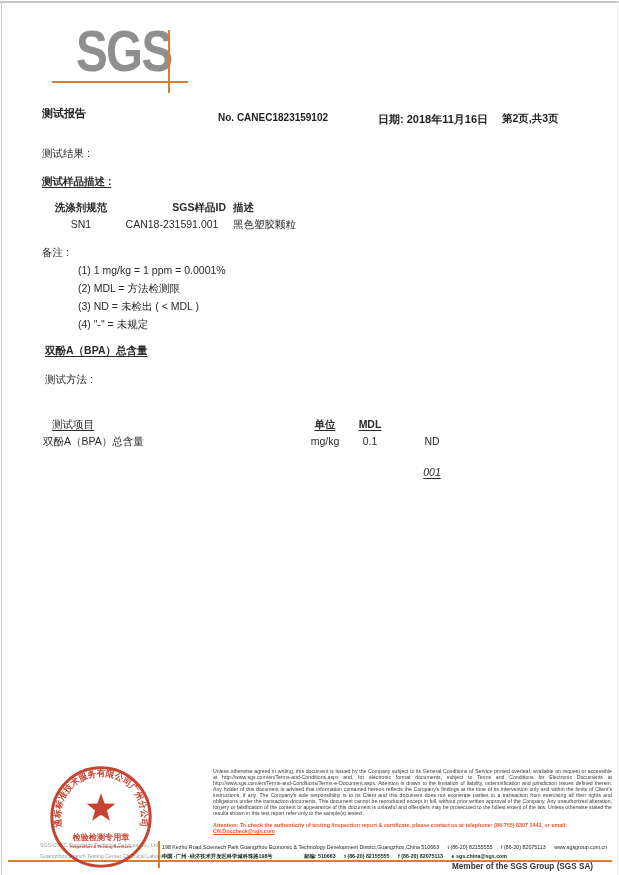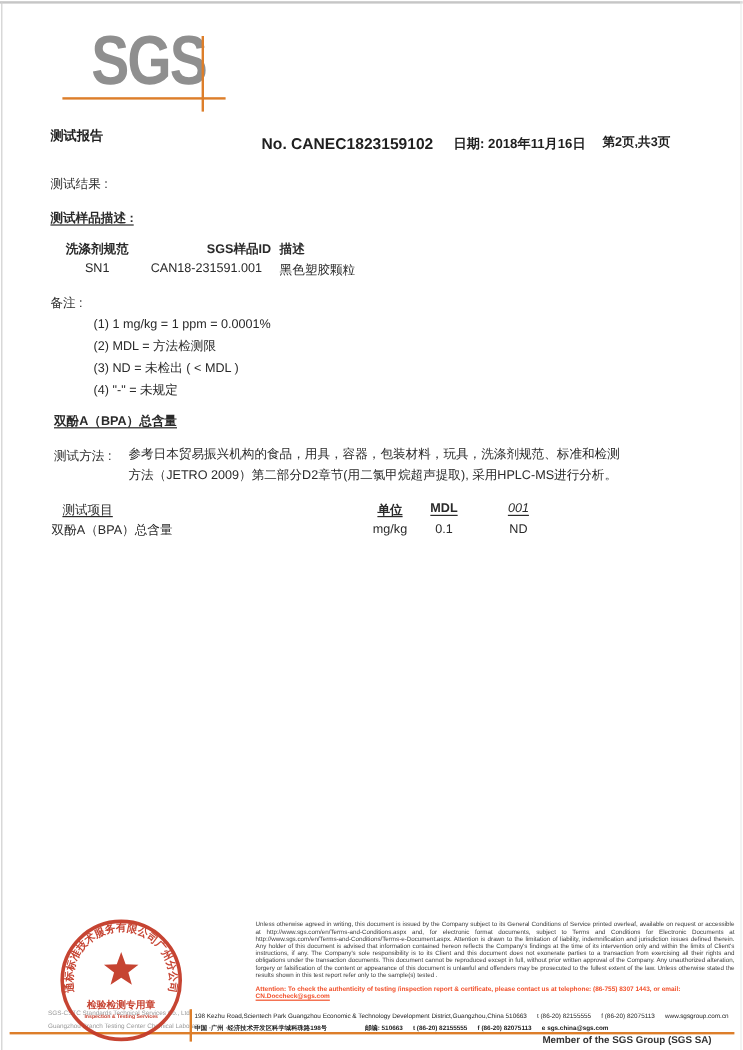--- a/index.html
+++ b/index.html
@@ -14,29 +14,29 @@
 
   .abs { position:absolute; }
 
   
   .logo-text { left:76px; top:22px; font-size:58px; font-weight:bold; color:#8f8f8f;
                letter-spacing:-2px; transform:scaleX(.82); transform-origin:left top; line-height:58px; }
   .logo-hline { left:52px; top:81px; width:136px; height:2px; background:#dd7e2a; }
   .logo-vline { left:168px; top:30px; width:2px; height:63px; background:#dd7e2a; }
 
   .doc-title { left:42px; top:106px; font-size:11px; font-weight:bold; color:#1f1f1f; }
-  .report-no { left:218px; top:112px; font-size:13px; font-weight:bold; color:#1f1f1f; }
+  .report-no { left:218px; top:112px; font-size:10px; font-weight:bold; color:#1f1f1f; }
   .report-date { left:378px; top:112px; font-size:11px; font-weight:bold; color:#1f1f1f; }
   .report-pages { left:502px; top:112px; font-size:10.5px; font-weight:bold; color:#1f1f1f; }
 
   
   .t { font-size:10.5px; color:#2a2a2a; }
   .b { font-weight:bold; }
   .u { text-decoration:underline; text-underline-offset:2px; }
-  .i { font-style:italic; }
+  .i { font-style:italic;margin-top:48px; }
   .ctr { text-align:center; }
 
   .test-result-label { left:42px; top:147px; }
   .sample-heading { left:42px; top:175px; }
 
   .st-h1 { left:42px;  top:201px; width:78px; }
   .st-h2 { left:118px; top:201px; width:108px;text-align:right; }
   .st-h3 { left:233px; top:201px; }
   .st-v1 { left:42px;  top:218px; width:78px; }
   .st-v2 { left:118px; top:218px; width:108px; }
@@ -112,21 +112,20 @@
 
   <div class="abs t remarks-label">备注 :</div>
   <div class="abs t note-1">(1) 1 mg/kg = 1 ppm = 0.0001%</div>
   <div class="abs t note-2">(2) MDL = 方法检测限</div>
   <div class="abs t note-3">(3) ND = 未检出 ( &lt; MDL )</div>
   <div class="abs t note-4">(4) "-" = 未规定</div>
 
   <div class="abs t b u analyte-heading">双酚A（BPA）总含量</div>
 
   <div class="abs t method-label">测试方法 :</div>
-  <div class="abs t method-text">参考日本贸易振兴机构的食品，用具，容器，包装材料，玩具，洗涤剂规范、标准和检测方法（JETRO 2009）第二部分D2章节(用二氯甲烷超声提取), 采用HPLC-MS进行分析。</div>
 
   <div class="abs t u rt-h1">测试项目</div>
   <div class="abs t b u ctr rt-h2">单位</div>
   <div class="abs t b u ctr rt-h3">MDL</div>
   <div class="abs t u i ctr rt-h4">001</div>
   <div class="abs t rt-v1">双酚A（BPA）总含量</div>
   <div class="abs t ctr rt-v2">mg/kg</div>
   <div class="abs t ctr rt-v3">0.1</div>
   <div class="abs t ctr rt-v4">ND</div>
 

